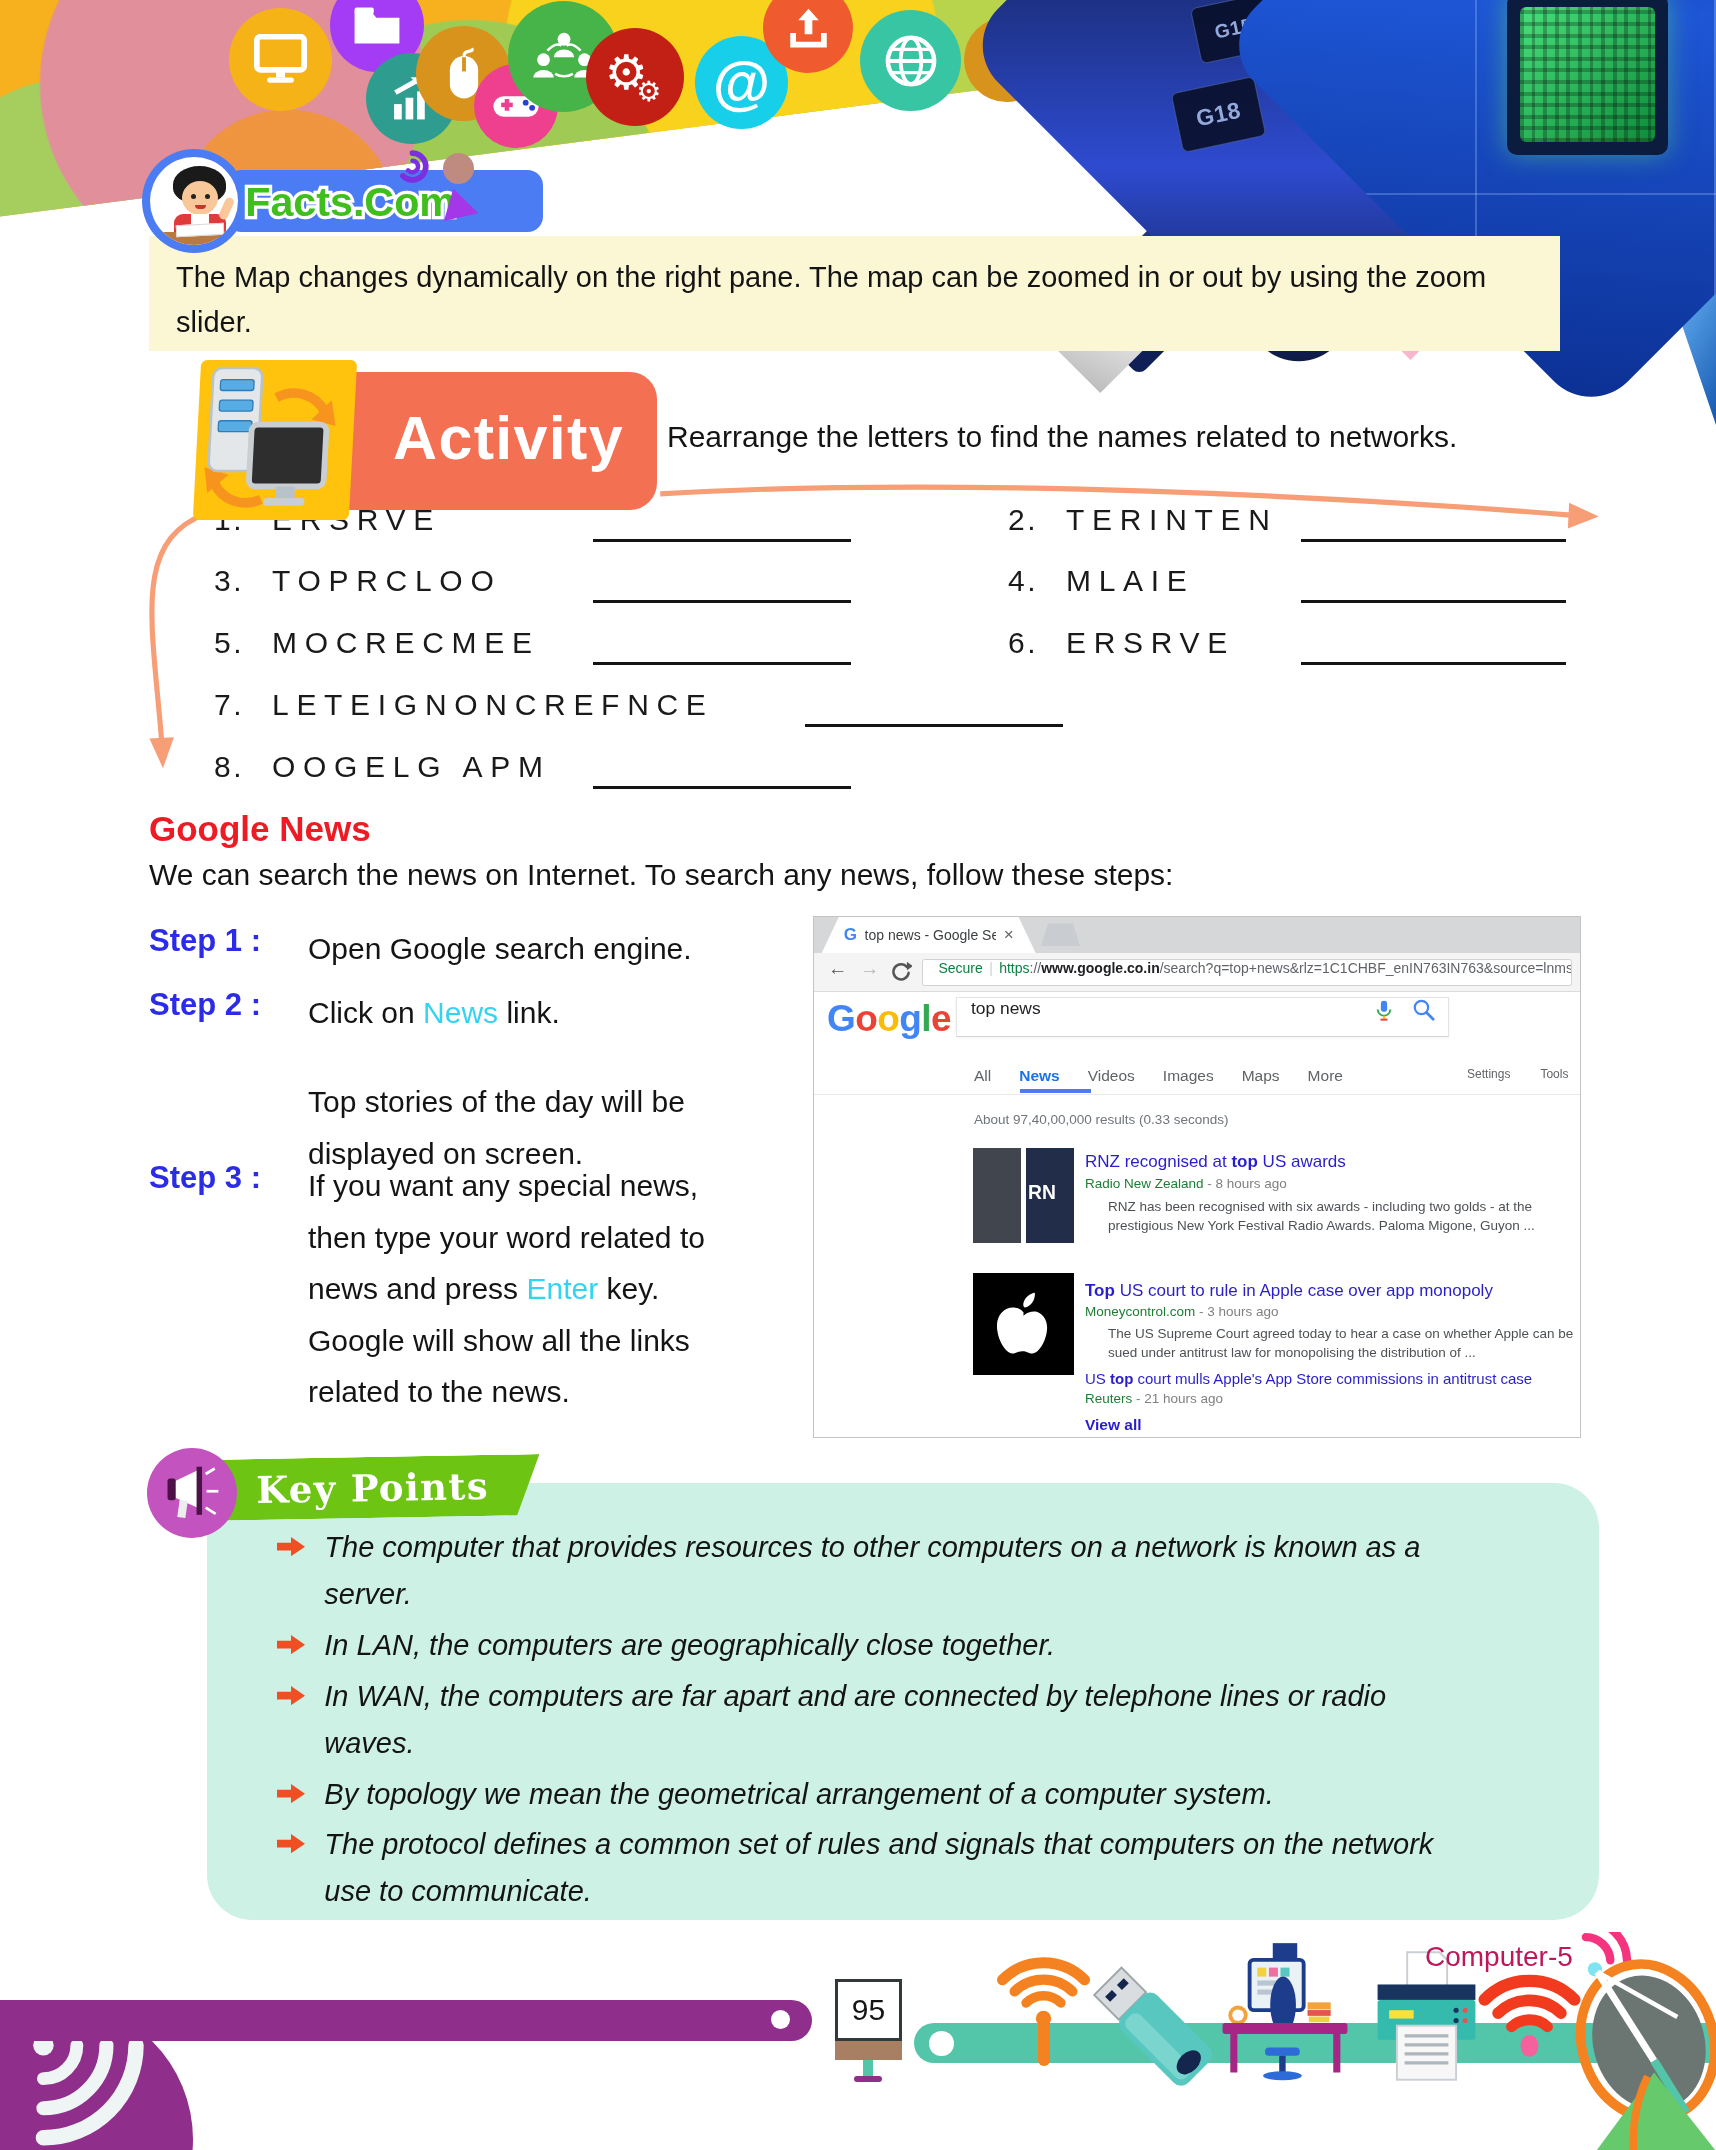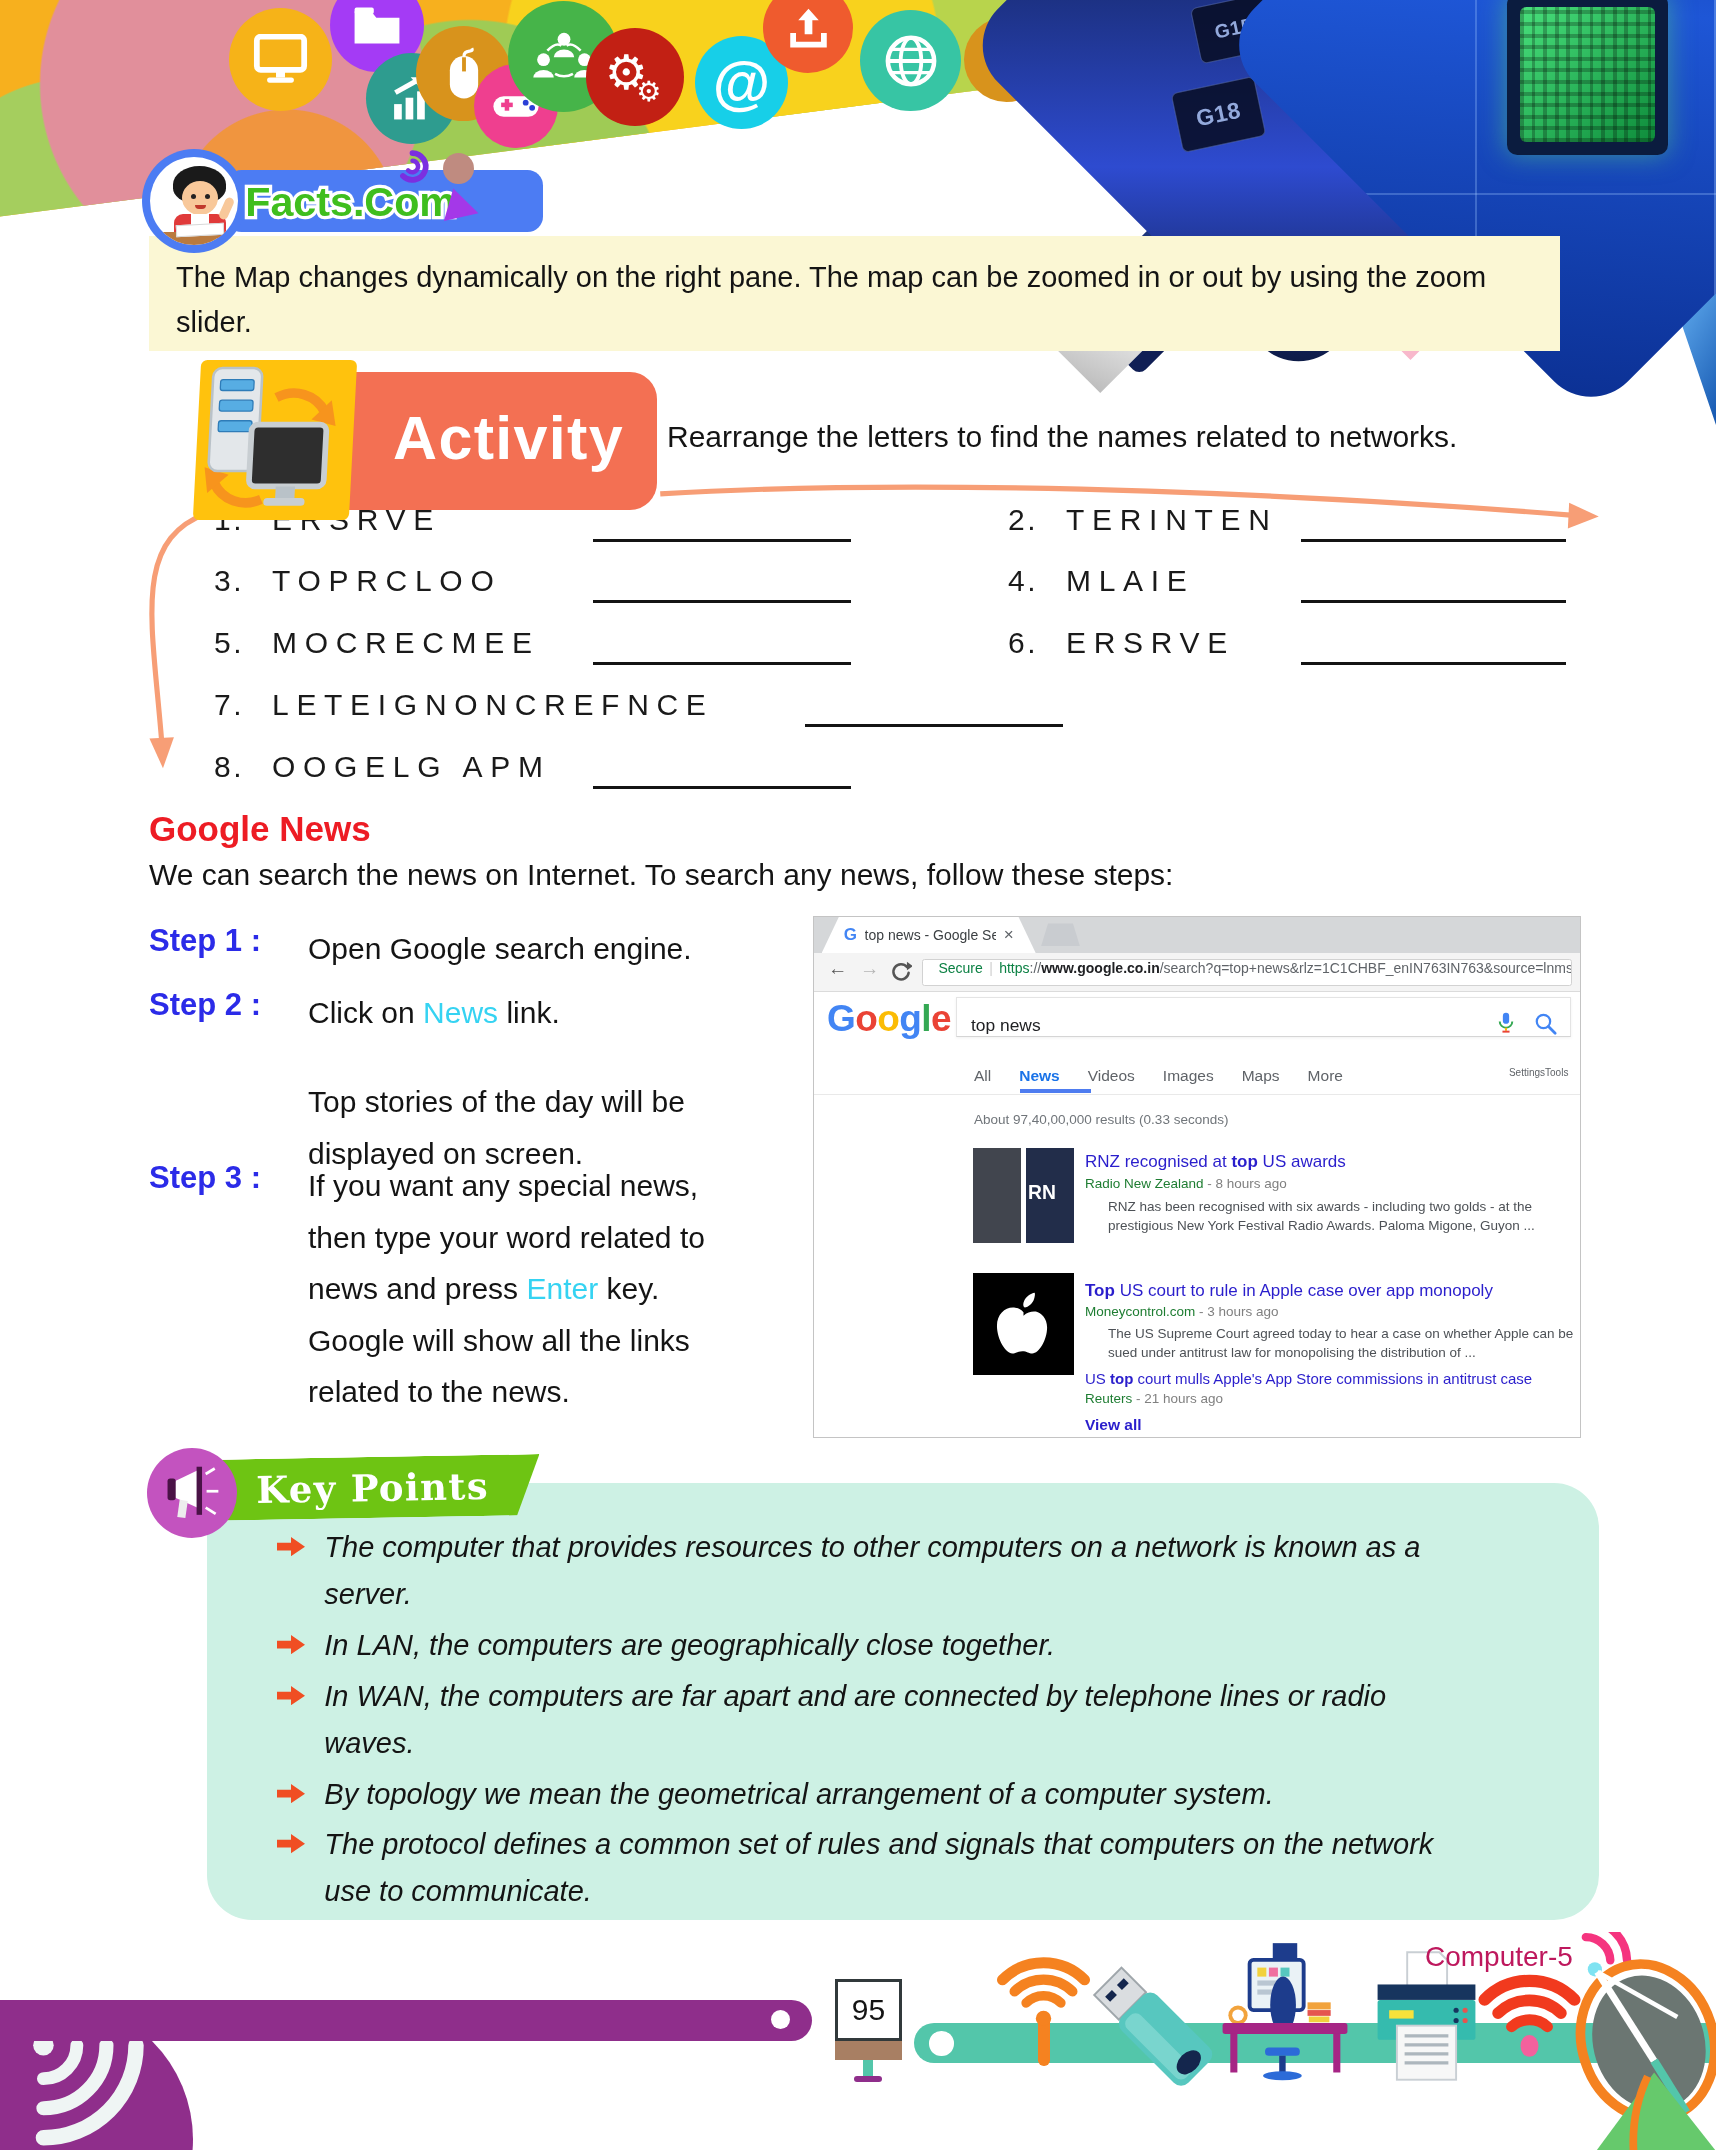--- a/index.html
+++ b/index.html
@@ -50,24 +50,24 @@
 
   
   .browser { left:813px; top:916px; width:768px; height:522px; background:#fff; border:1.3px solid #C4C4C4; z-index:6; overflow:hidden; }
   .tabbar { position:absolute; left:0; top:0; width:100%; height:36px; background:#D5D7D9; }
   .tab { position:absolute; left:7.7px; top:0; width:214px; height:36px; background:#fff; clip-path:polygon(0 100%, 8% 0, 92% 0, 100% 100%); display:flex; align-items:center; padding:0 22px; gap:7.7px; }
   .toolbar { position:absolute; left:0; top:36px; width:100%; height:39px; background:#F4F4F4; border-bottom:0.6px solid #DBDBDB; }
   .navicon { position:absolute; top:5.2px; font-size:19.3px; color:#5f6368; }
   .urlpill { position:absolute; left:108px; right:7.7px; top:5.8px; height:27px; background:#fff; border:0.6px solid #D2D2D2; border-radius:2.6px; display:flex; align-items:flex-start; padding:0 9px; gap:6.4px; white-space:nowrap; overflow:hidden; font-size:14px; }
   .gbody { position:absolute; left:0; top:75px; width:100%; height:447px; background:#fff; }
   .glogo { position:absolute; left:13px; top:6.4px; font-size:37px; font-weight:bold; letter-spacing:-0.6px; }
-  .gsearch { position:absolute; left:142px; top:5.2px; width:615px; height:40px; border:0.6px solid #E4E4E4; border-bottom:1.3px solid #D5D5D5; box-shadow:0 1.3px 3.2px rgba(0,0,0,.06); display:flex; align-items:flex-end; }
+  .gsearch { position:absolute; left:142px; top:5.2px; width:493px; height:40px; border:0.6px solid #E4E4E4; border-bottom:1.3px solid #D5D5D5; box-shadow:0 1.3px 3.2px rgba(0,0,0,.06); display:flex; align-items:flex-start; }
   .gsearch-input { border:none; outline:none; flex:1; font-size:17.4px; color:#202124; padding:0 14px; font-family:"Liberation Sans",sans-serif; background:transparent; }
   .gnav { position:absolute; left:160px; top:75px; display:flex; gap:28px; font-size:15.5px; color:#5f6368; }
-  .gnav-right { position:absolute; right:11.6px; top:75px; display:flex; font-size:10px; color:#5f6368; }
+  .gnav-right { position:absolute; right:11.6px; top:75px; display:flex; gap:30px; font-size:12px; color:#5f6368; }
   .g-hr { position:absolute; left:0; right:0; top:102px; border-top:0.6px solid #E9E9E9; }
   .res-title { position:absolute; left:271px; font-size:17px; color:#2A1ECC; }
   .res-meta  { position:absolute; left:271px; font-size:13.5px; color:#808080; }
   .res-src { color:#1E7D32; }
   .res-snip { position:absolute; left:271px; width:480px; font-size:13.5px; line-height:1.42; color:#4D5156;margin-left:23px; }
   .thumb { position:absolute; left:159px; width:101px; }
 
   
   .kp-box { left:207px; top:1483px; width:1392px; height:437px; background:#CDF1E4; border-radius:45px; z-index:5; }
   .kp-banner { left:205px; top:1457px; width:335px; height:61px; background:#6EC413; clip-path:polygon(0 0,100% 0,93% 100%,0 100%); z-index:7; display:flex; align-items:center; justify-content:center; transform:rotate(-1deg); }

